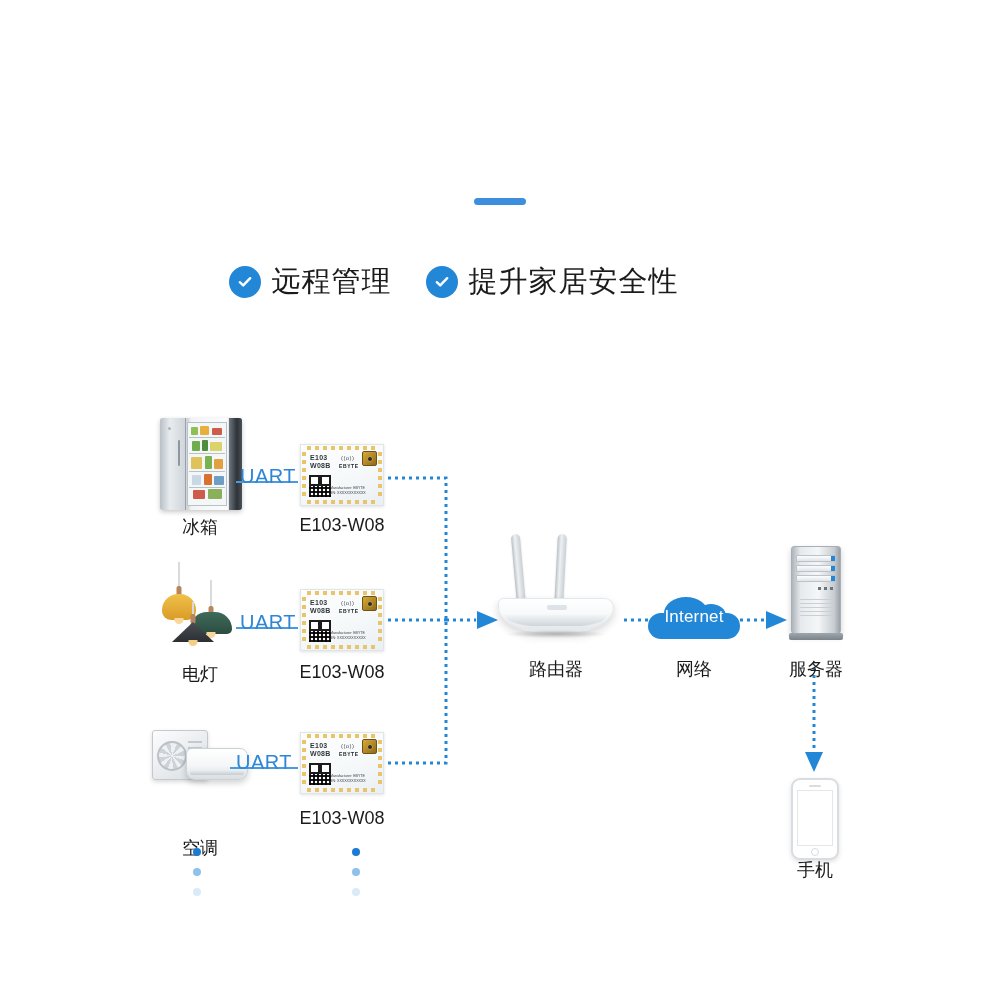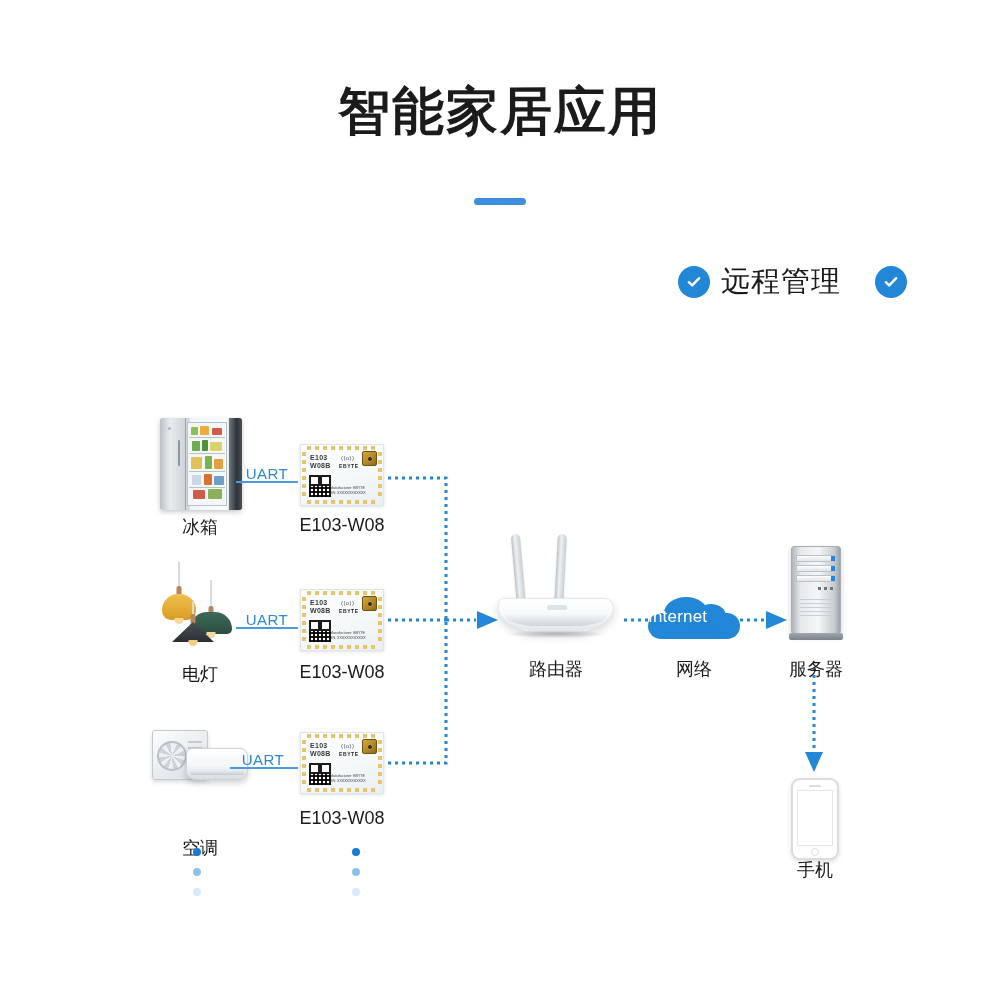--- a/index.html
+++ b/index.html
@@ -22,21 +22,21 @@
   }
   .title-rule {
     position: absolute; top: 198px; left: 474px;
     width: 52px; height: 7px; border-radius: 4px;
     background: #3d8fdd;
   }
 
   
   .features {
     position: absolute; top: 262px; left: 0; width: 907px;
-    display: flex; justify-content: flex-end; align-items: center;
+    display: flex; justify-content: center; align-items: center;
     gap: 34px;
   }
   .feature { display: flex; align-items: center; gap: 11px; }
   .check-badge {
     width: 32px; height: 32px; border-radius: 50%;
     background: #2387d8; flex: 0 0 32px;
     display: flex; align-items: center; justify-content: center;
   }
   .check-badge svg { display: block; }
   .feature-label {
@@ -170,21 +170,21 @@
   }
   .module .qr::before { left: 0; top: 0; }
   .module .qr::after { right: 0; top: 0; }
   .module .sn {
     position: absolute; right: 5px; bottom: 9px; width: 48px;
     font-size: 3.6px; line-height: 5px; color: #3a4045; text-align: left;
   }
 
   
   .uart {
-    position: absolute; font-size: 15px; color: #2e86d6;
+    position: absolute; font-size: 20px; color: #2e86d6;
     letter-spacing: .5px; text-align: center; width: 54px;
   }
   .uart-line {
     position: absolute; height: 2px; background: #4a9ae0;
   }
 
   
   .router { position: absolute; left: 498px; top: 534px; width: 116px; height: 104px; }
   .router .ant {
     position: absolute; width: 9px; height: 74px; border-radius: 5px;
@@ -224,21 +224,21 @@
   }
   .cloud .c-p1 {
     position: absolute; left: 16px; top: 0; width: 44px; height: 32px;
     background: #2387d8; border-radius: 50%;
   }
   .cloud .c-p2 {
     position: absolute; left: 48px; top: 7px; width: 30px; height: 24px;
     background: #2387d8; border-radius: 50%;
   }
   .cloud .c-text {
-    position: absolute; left: 0; top: 10px; width: 92px; text-align: left;
+    position: absolute; left: 0; top: 10px; width: 92px; text-align: center;
     color: #ffffff; font-size: 17px; letter-spacing: .2px; z-index: 3;
   }
 
   
   .server { position: absolute; left: 791px; top: 546px; width: 50px; height: 94px; }
   .server .case {
     position: absolute; left: 0; top: 0; width: 50px; height: 88px;
     background: linear-gradient(90deg,#aeb5bb 0%,#e7eaed 18%,#f4f6f7 55%,#c6ccd1 88%,#9aa1a7 100%);
     border: 1px solid #a7aeb4; border-radius: 3px;
     box-shadow: 0 3px 6px rgba(0,0,0,.18);
@@ -292,38 +292,38 @@
   }
   .dot-col i:nth-child(1) { background: #1a7ad4; }
   .dot-col i:nth-child(2) { background: #8fc2ea; }
   .dot-col i:nth-child(3) { background: #d9eaf8; }
 </style>
 </head>
 <body>
 
 <div id="page">
 
-  <div class="title">智能家居应用</div>
   <div class="title-rule"></div>
 
   <div class="features">
     <div class="feature">
       <span class="check-badge">
         <svg width="18" height="18" viewBox="0 0 18 18">
             <path d="M3.8 9.2 L7.2 12.4 L14.2 5.2" stroke="#ffffff" stroke-width="2.4" fill="none" stroke-linecap="round" stroke-linejoin="round"></path>
           </svg>
       </span>
       <span class="feature-label">远程管理</span>
     </div>
     <div class="feature">
       <span class="check-badge">
         <svg width="18" height="18" viewBox="0 0 18 18">
             <path d="M3.8 9.2 L7.2 12.4 L14.2 5.2" stroke="#ffffff" stroke-width="2.4" fill="none" stroke-linecap="round" stroke-linejoin="round"></path>
           </svg>
       </span>
+      <span class="feature-label">提升家居安全性</span>
     </div>
   </div>
 
   <div id="diagram">
 
     <svg id="wires">
       <g stroke="#2387d8" stroke-width="3" fill="none" stroke-linecap="butt" stroke-dasharray="3 4">
 
         <path d="M388 478 L446 478 L446 620"></path>
 

